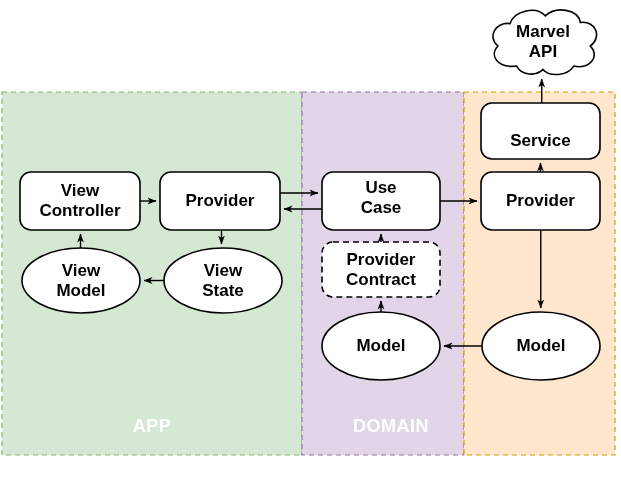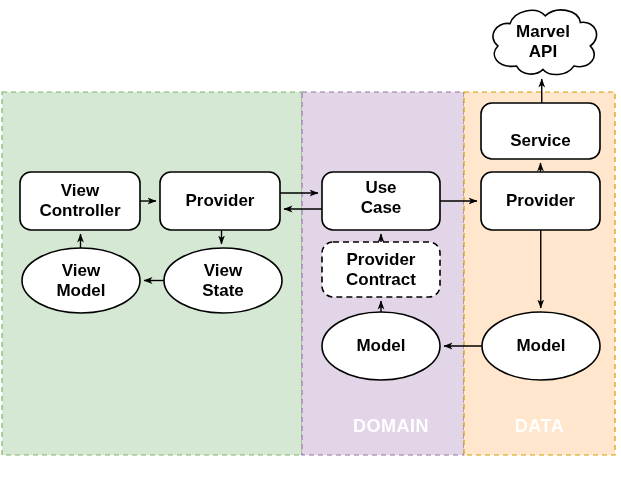--- a/index.html
+++ b/index.html
@@ -101,22 +101,22 @@
         <rect x="322" y="172" width="118" height="58" rx="11" ry="11" fill="#ffffff" stroke="#000000" stroke-width="1.6"></rect>
         <rect x="322" y="242" width="118" height="55" rx="11" ry="11" fill="#ffffff" stroke="#000000" stroke-width="1.6" stroke-dasharray="6 4"></rect>
         <ellipse cx="381" cy="346" rx="59" ry="34" fill="#ffffff" stroke="#000000" stroke-width="1.6"></ellipse>
         <rect x="481" y="103" width="119" height="56" rx="11" ry="11" fill="#ffffff" stroke="#000000" stroke-width="1.6"></rect>
         <rect x="481" y="172" width="119" height="58" rx="11" ry="11" fill="#ffffff" stroke="#000000" stroke-width="1.6"></rect>
         <ellipse cx="541" cy="346" rx="59" ry="34" fill="#ffffff" stroke="#000000" stroke-width="1.6"></ellipse>
         <path d="M 516.6 66.06666666666666 C 496.8 68.30000000000001 489.1 54.9 497.9 45.96666666666667 C 486.9 37.03333333333333 495.7 21.4 510 23.633333333333333 C 514.4 10.233333333333334 536.4 5.766666666666667 545.2 15.816666666666666 C 556.2 5.766666666666667 578.2 9.116666666666667 580.4 22.516666666666666 C 595.8 20.28333333333333 602.4 37.03333333333333 590.3 45.96666666666667 C 600.2 56.016666666666666 590.3 69.41666666666667 573.8 66.06666666666666 C 567.2 76.11666666666667 549.6 77.23333333333333 543 69.41666666666667 C 536.4 76.11666666666667 522.1 76.11666666666667 516.6 66.06666666666666 Z" fill="#ffffff" stroke="#000000" stroke-width="1.6"></path>
       </g>
   </svg>
 
+  <div class="zone-label" style="left:2px; top:410px; width:300px; height:32px;">APP</div>
   <div class="zone-label" style="left:310px; top:410px; width:162px; height:32px;">DOMAIN</div>
-  <div class="zone-label" style="left:464px; top:410px; width:151px; height:32px;">DATA</div>
 
   <div id="labels-layer">
       <div class="node-label" style="left: 20px; top: 172px; width: 120px; height: 58px;">View
 Controller</div>
       <div class="node-label" style="left: 160px; top: 172px; width: 120px; height: 58px;">Provider</div>
       <div class="node-label" style="left: 22px; top: 248px; width: 118px; height: 65px;">View
 Model</div>
       <div class="node-label" style="left: 164px; top: 248px; width: 118px; height: 65px;">View
 State</div>
       <div class="node-label" style="left: 322px; top: 172px; width: 118px; height: 52px;">Use

